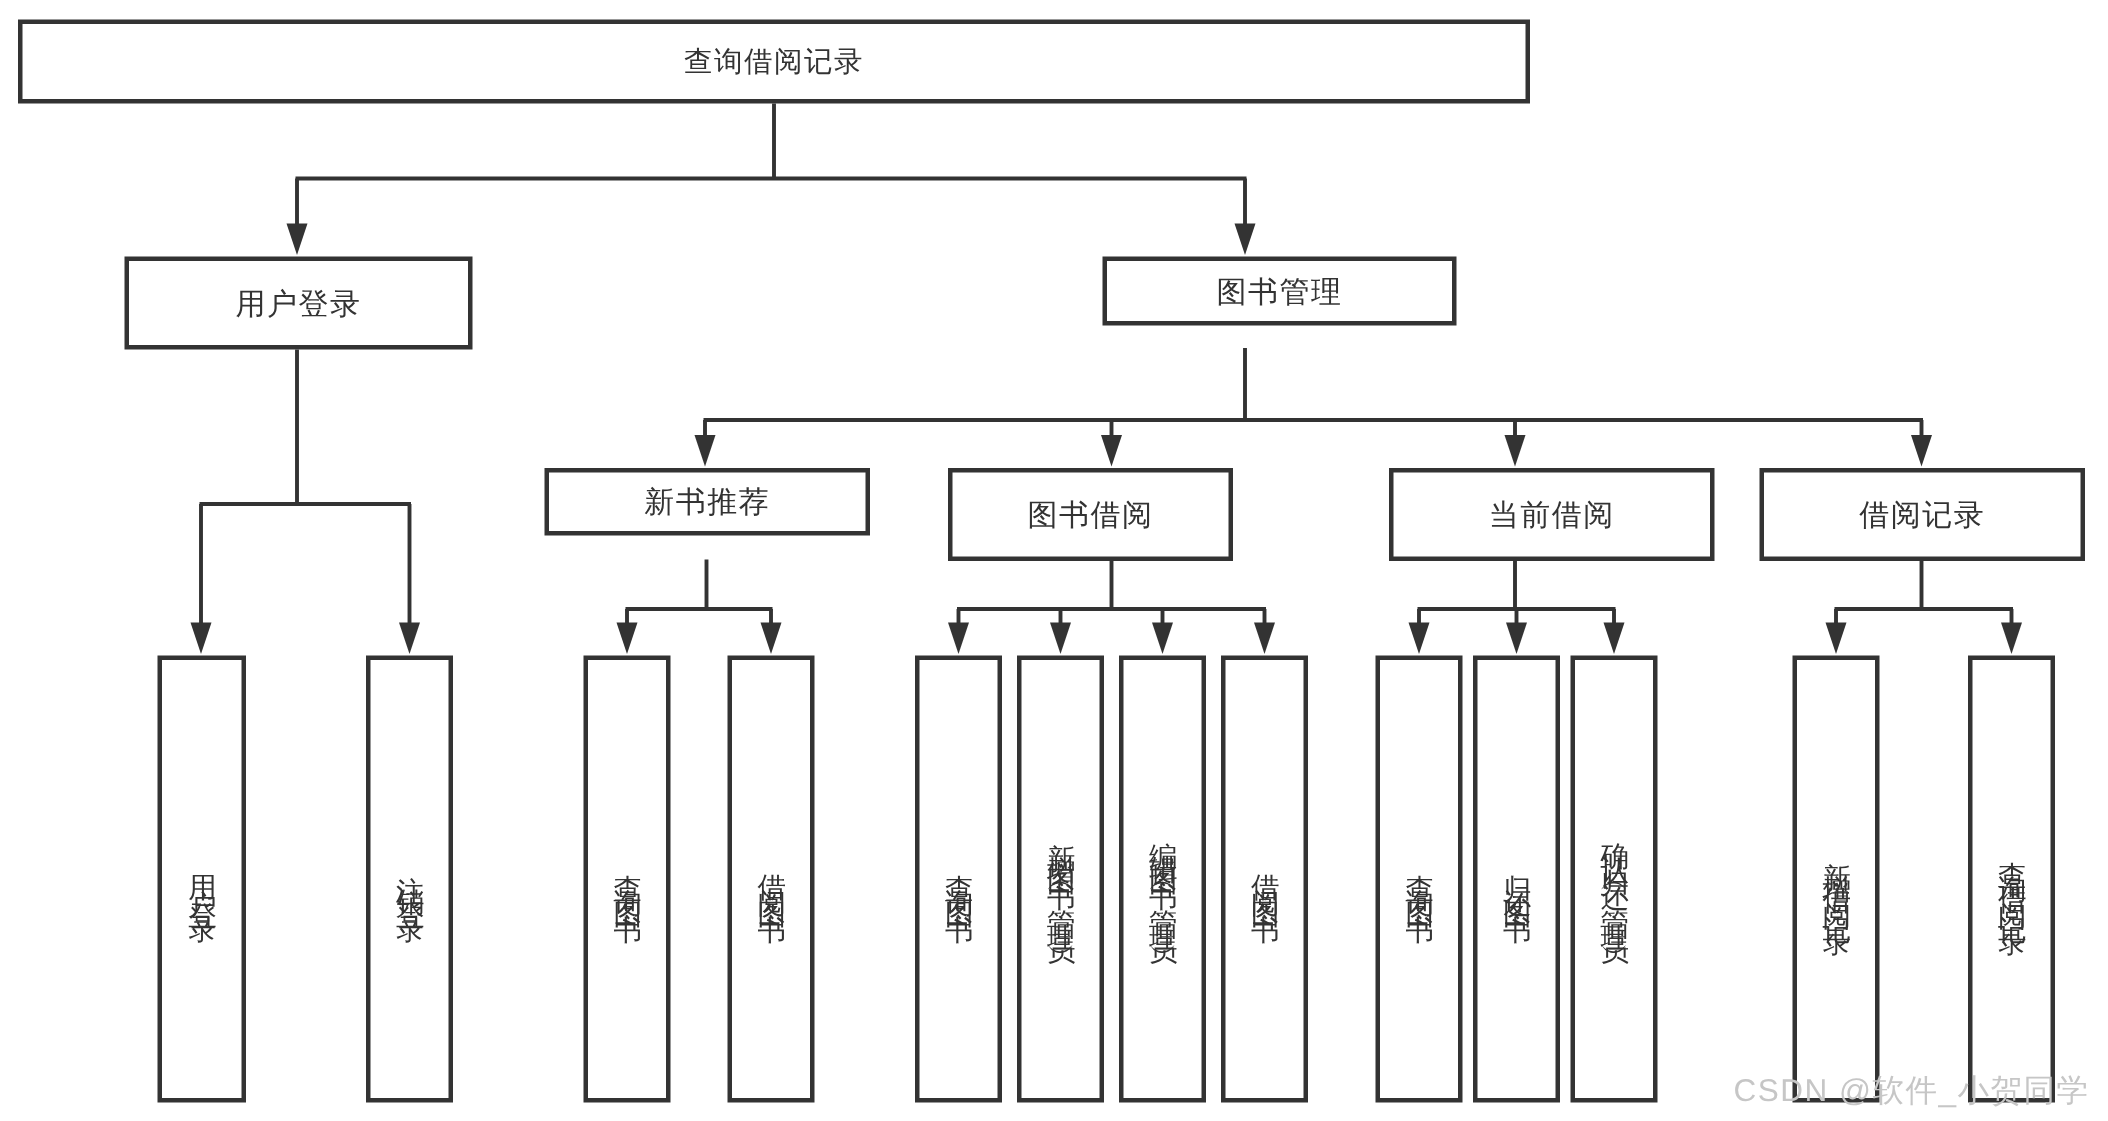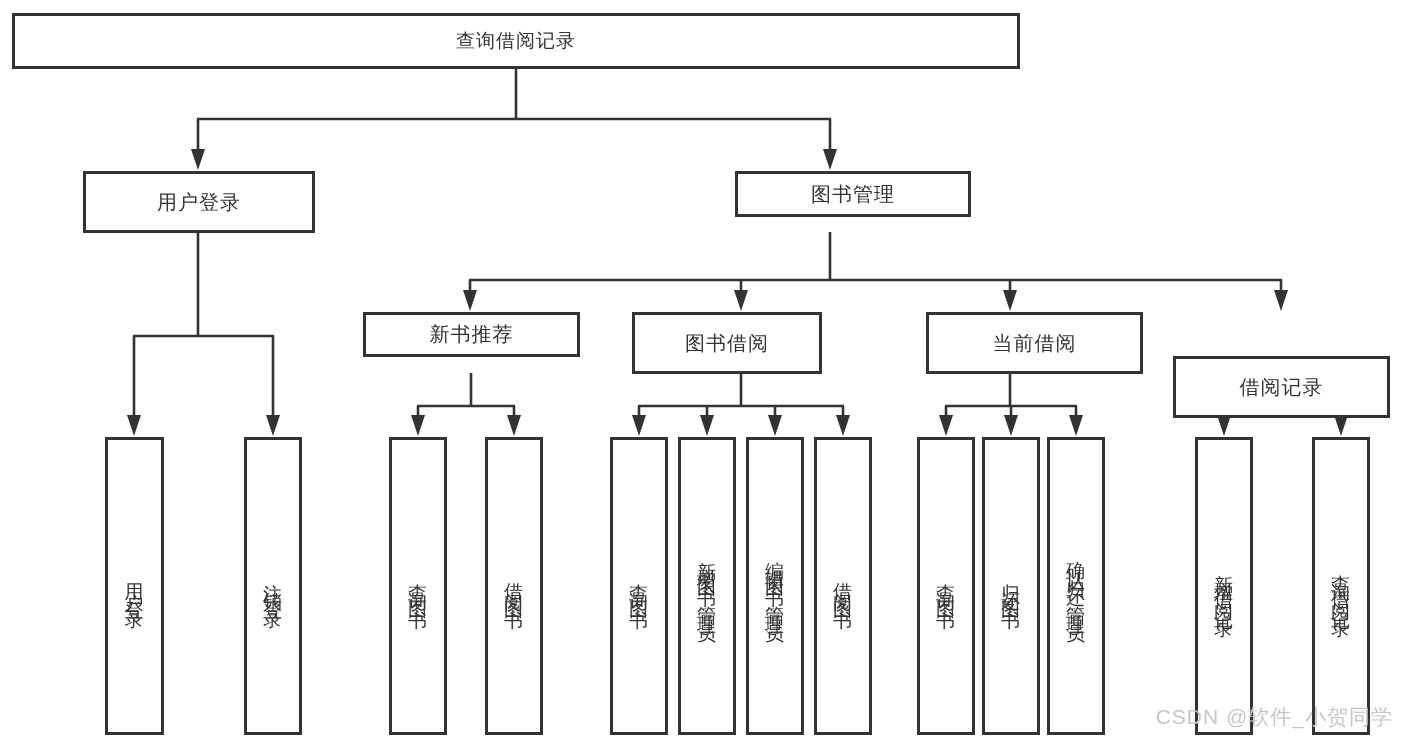--- a/index.html
+++ b/index.html
@@ -31,21 +31,21 @@
   .root-box{font-size:19px;}
   .leaf{
     writing-mode:vertical-rl;
     text-orientation:mixed;
     font-size:19px;
     letter-spacing:9px;
     line-height:1;
   }
   .watermark{
     position:absolute;
-    right:12px;bottom:16px;
+    right:12px;bottom:6px;
     font-size:21px;
     color:var(--watermark);
     letter-spacing:1px;
     white-space:nowrap;
   }
 </style>
 </head>
 <body>
 
 <div id="canvas">
@@ -138,21 +138,21 @@
 
   <div class="box h-box" style="left:363px;top:312px;width:217px;height:45px;">
     <span>新书推荐</span>
   </div>
   <div class="box h-box" style="left:632px;top:312px;width:190px;height:62px;">
     <span>图书借阅</span>
   </div>
   <div class="box h-box" style="left:902px;top:312px;width:217px;height:62px;margin-left:24px;">
     <span>当前借阅</span>
   </div>
-  <div class="box h-box" style="left:1173px;top:312px;width:217px;height:62px;margin-top:44px;">
+  <div class="box h-box" style="left:1173px;top:312px;width:217px;height:62px;">
     <span>借阅记录</span>
   </div>
 
   <div class="box leaf" style="left:105px;top:437px;width:59px;height:298px;">
     <span>用户登录</span>
   </div>
   <div class="box leaf" style="left:244px;top:437px;width:58px;height:298px;">
     <span>注销登录</span>
   </div>
 

